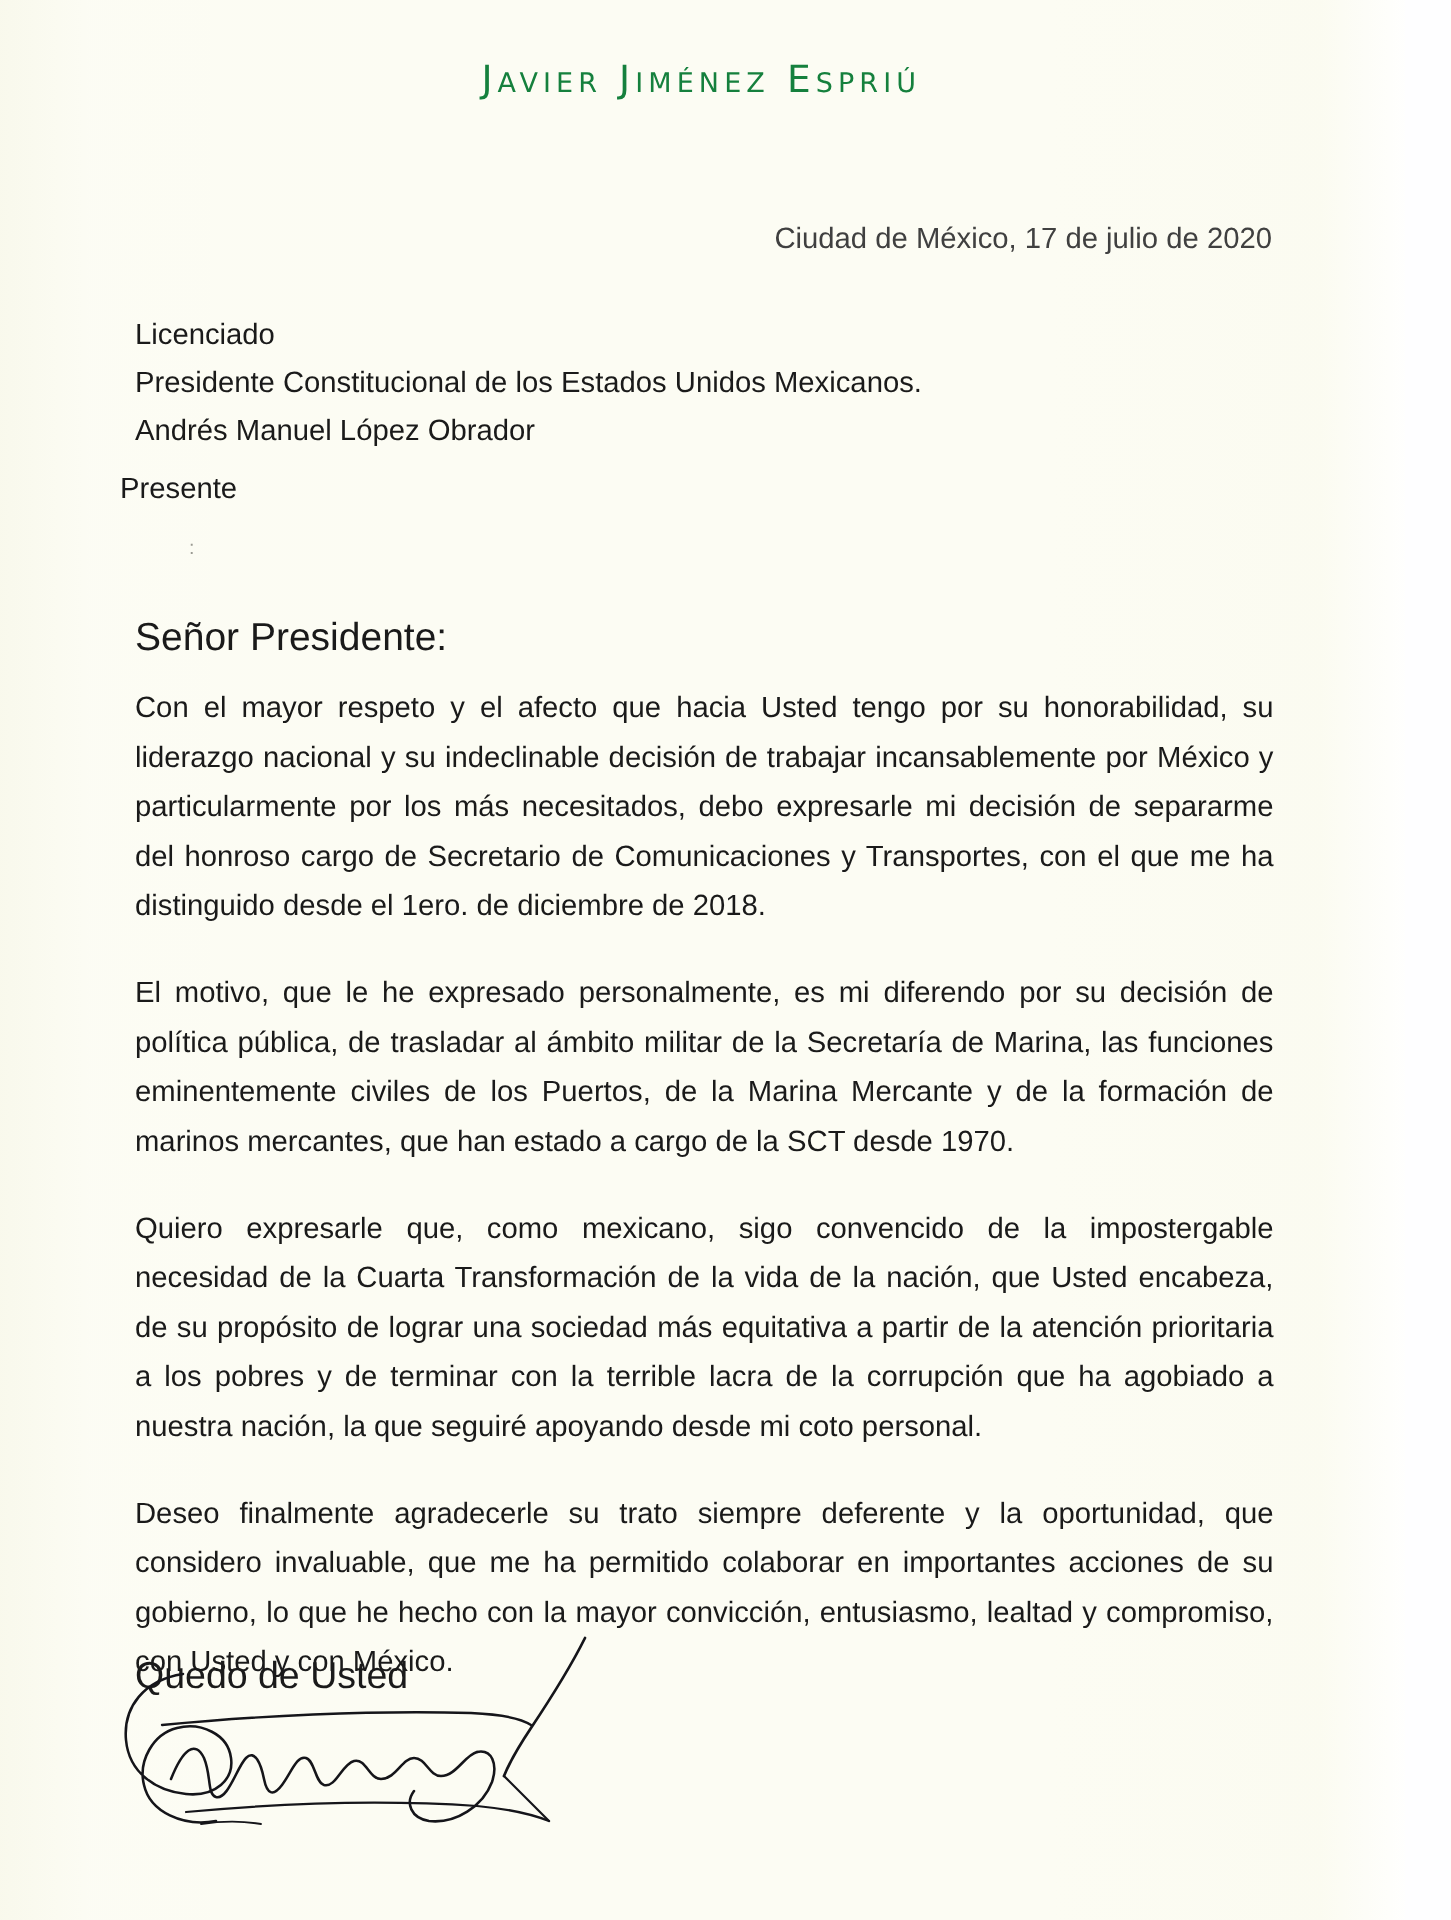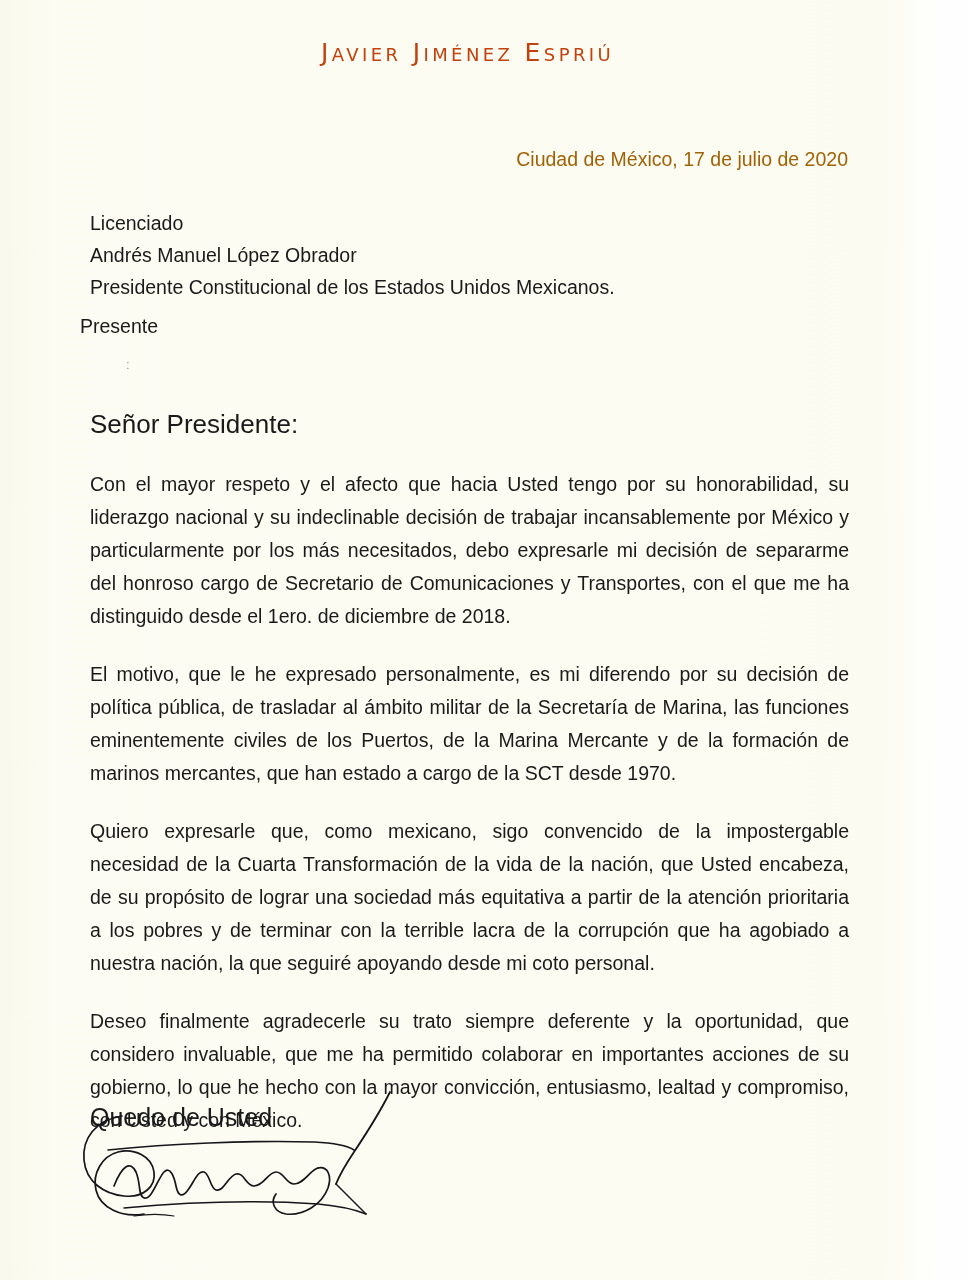--- a/index.html
+++ b/index.html
@@ -48,33 +48,33 @@
   .letterhead {
     position: absolute;
     top: 38px;
     left: 0;
     width: 935px;
     text-align: center;
     font-size: 25px;
     font-variant: small-caps;
     letter-spacing: 3.4px;
     font-weight: 400;
-    color: #c2410c;
+    color: #15803d;
     font-family: "DejaVu Sans", sans-serif;
   }
 
   
   .date-line {
     position: absolute;
     top: 148px;
     left: 0;
     width: 848px;
     text-align: right;
     font-size: 19.5px;
-    color: #a16207;
+    color: #404040;
   }
 
   
   .addressee {
     position: absolute;
     top: 207px;
     left: 90px;
     width: 760px;
     font-size: 19.5px;
     line-height: 32px;
@@ -111,21 +111,21 @@
     position: absolute;
     top: 456px;
     left: 90px;
     width: 759px;
     font-size: 19.5px;
     line-height: 33px;
     text-align: justify;
     text-justify: inter-word;
   }
   .body-text p {
-    margin: 12px 0 25px 0;
+    margin: 0 0 25px 0;
   }
   .body-text p:last-child { margin-bottom: 0; }
 
   
   .closing {
     position: absolute;
     top: 1103px;
     left: 90px;
     font-size: 25px;
   }
@@ -148,22 +148,22 @@
 
   <div class="paper-tint"></div>
   <div class="scan-edge"></div>
 
   <div class="letterhead">Javier Jiménez Espriú</div>
 
   <div class="date-line">Ciudad de México, 17 de julio de 2020</div>
 
   <div class="addressee">
     <div>Licenciado</div>
+    <div>Presidente Constitucional de los Estados Unidos Mexicanos.</div>
     <div>Andrés Manuel López Obrador</div>
-    <div>Presidente Constitucional de los Estados Unidos Mexicanos.</div>
   </div>
 
   <div class="presente">Presente</div>
 
   <div class="stray-mark">:</div>
 
   <div class="salutation">Señor Presidente:</div>
 
   <div class="body-text">
     <p>Con el mayor respeto y el afecto que hacia Usted tengo por su honorabilidad, su liderazgo nacional y su indeclinable decisión de trabajar incansablemente por México y particularmente por los más necesitados, debo expresarle mi decisión de separarme del honroso cargo de Secretario de Comunicaciones y Transportes, con el que me ha distinguido desde el 1ero. de diciembre de 2018.</p>

